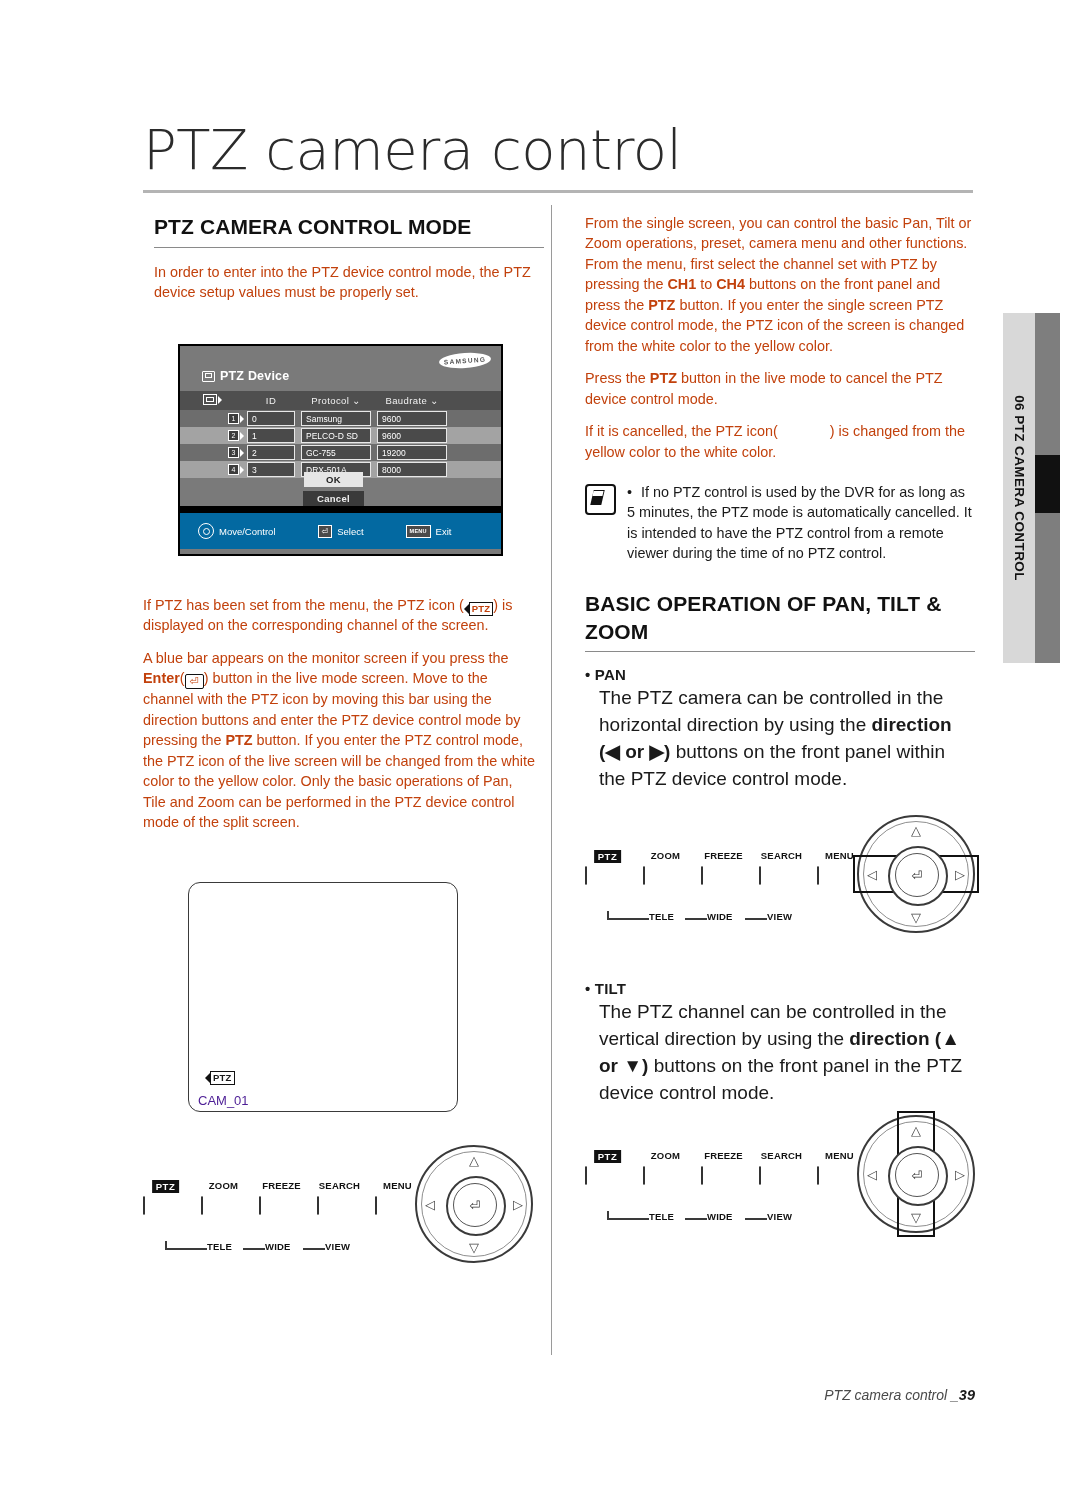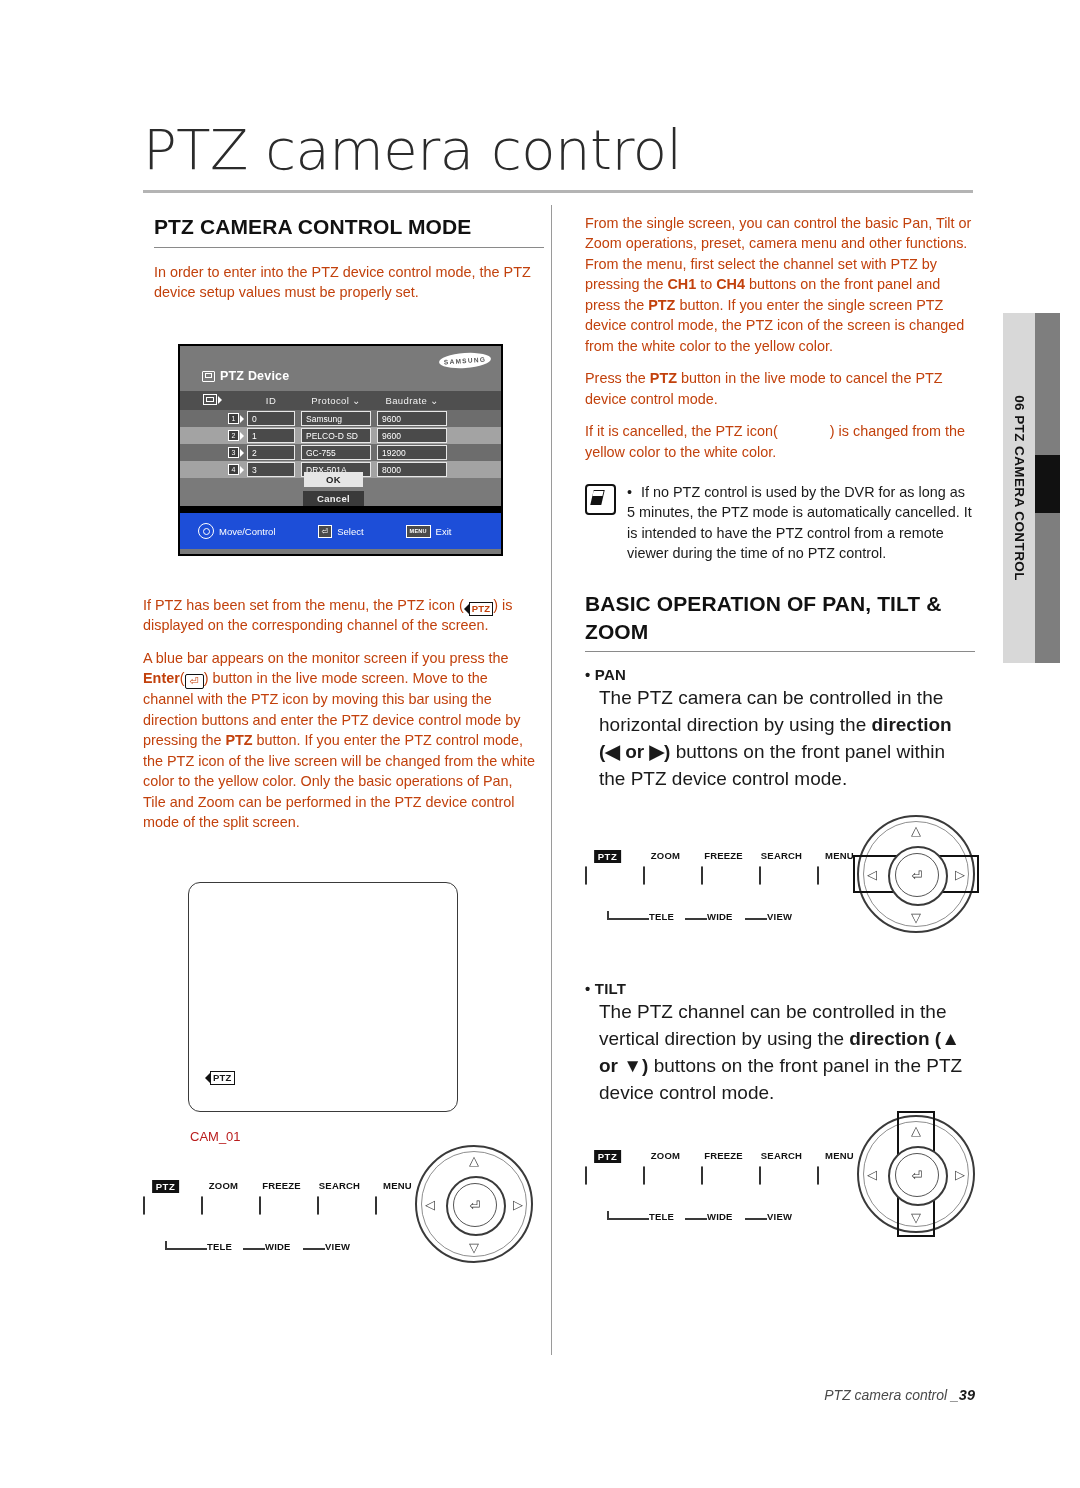--- a/index.html
+++ b/index.html
@@ -128,21 +128,21 @@
   .btn-ok{
     background:#e6e6e6;color:#222;font-size:9.5px;font-weight:bold;
     padding:2px 22px;letter-spacing:.3px;
   }
   .btn-cancel{
     background:#3a3a3a;color:#f0f0f0;font-size:9.5px;font-weight:bold;
     padding:2px 14px;letter-spacing:.3px;
   }
   .osd-blackbar{height:7px;background:#000;}
   .osd-status{
-    height:36px;background:#1d4ed8;display:flex;align-items:center;
+    height:36px;background:#0369a1;display:flex;align-items:center;
     padding-left:18px;gap:42px;font-size:9.5px;
   }
   .st-item{display:flex;align-items:center;gap:5px;}
   .dpad-mini{
     width:14px;height:14px;border-radius:50%;border:1.6px solid #fff;
     position:relative;
   }
   .dpad-mini::after{
     content:"";position:absolute;left:3.5px;top:3.5px;width:5px;height:5px;
     border-radius:50%;border:1.4px solid #fff;
@@ -156,21 +156,21 @@
     font-weight:bold;padding:1px 3px;line-height:9px;letter-spacing:.2px;
   }
 
   
   .monitor{
     position:absolute;left:188px;top:882px;width:268px;height:228px;
     border:1.6px solid #3a3a3a;border-radius:12px;background:#fff;
   }
   .mon-ptz{position:absolute;left:205px;top:1070px;}
   .mon-cam{
-    position:absolute;left:190px;top:1093px;font-size:13px;color:#b91c1c;margin-top:36px;
+    position:absolute;left:198px;top:1093px;font-size:13px;color:#4c1d95;
   }
 
   
   .panel{position:absolute;width:390px;height:125px;}
   .btnrow{position:absolute;left:0;top:52px;display:flex;gap:13px;}
   .pbtn{width:45px;position:relative;}
   .pbtn .lbl{
     position:absolute;top:-17px;left:50%;transform:translateX(-50%);
     font-size:9.5px;font-weight:bold;white-space:nowrap;color:#111;
     letter-spacing:.2px;

